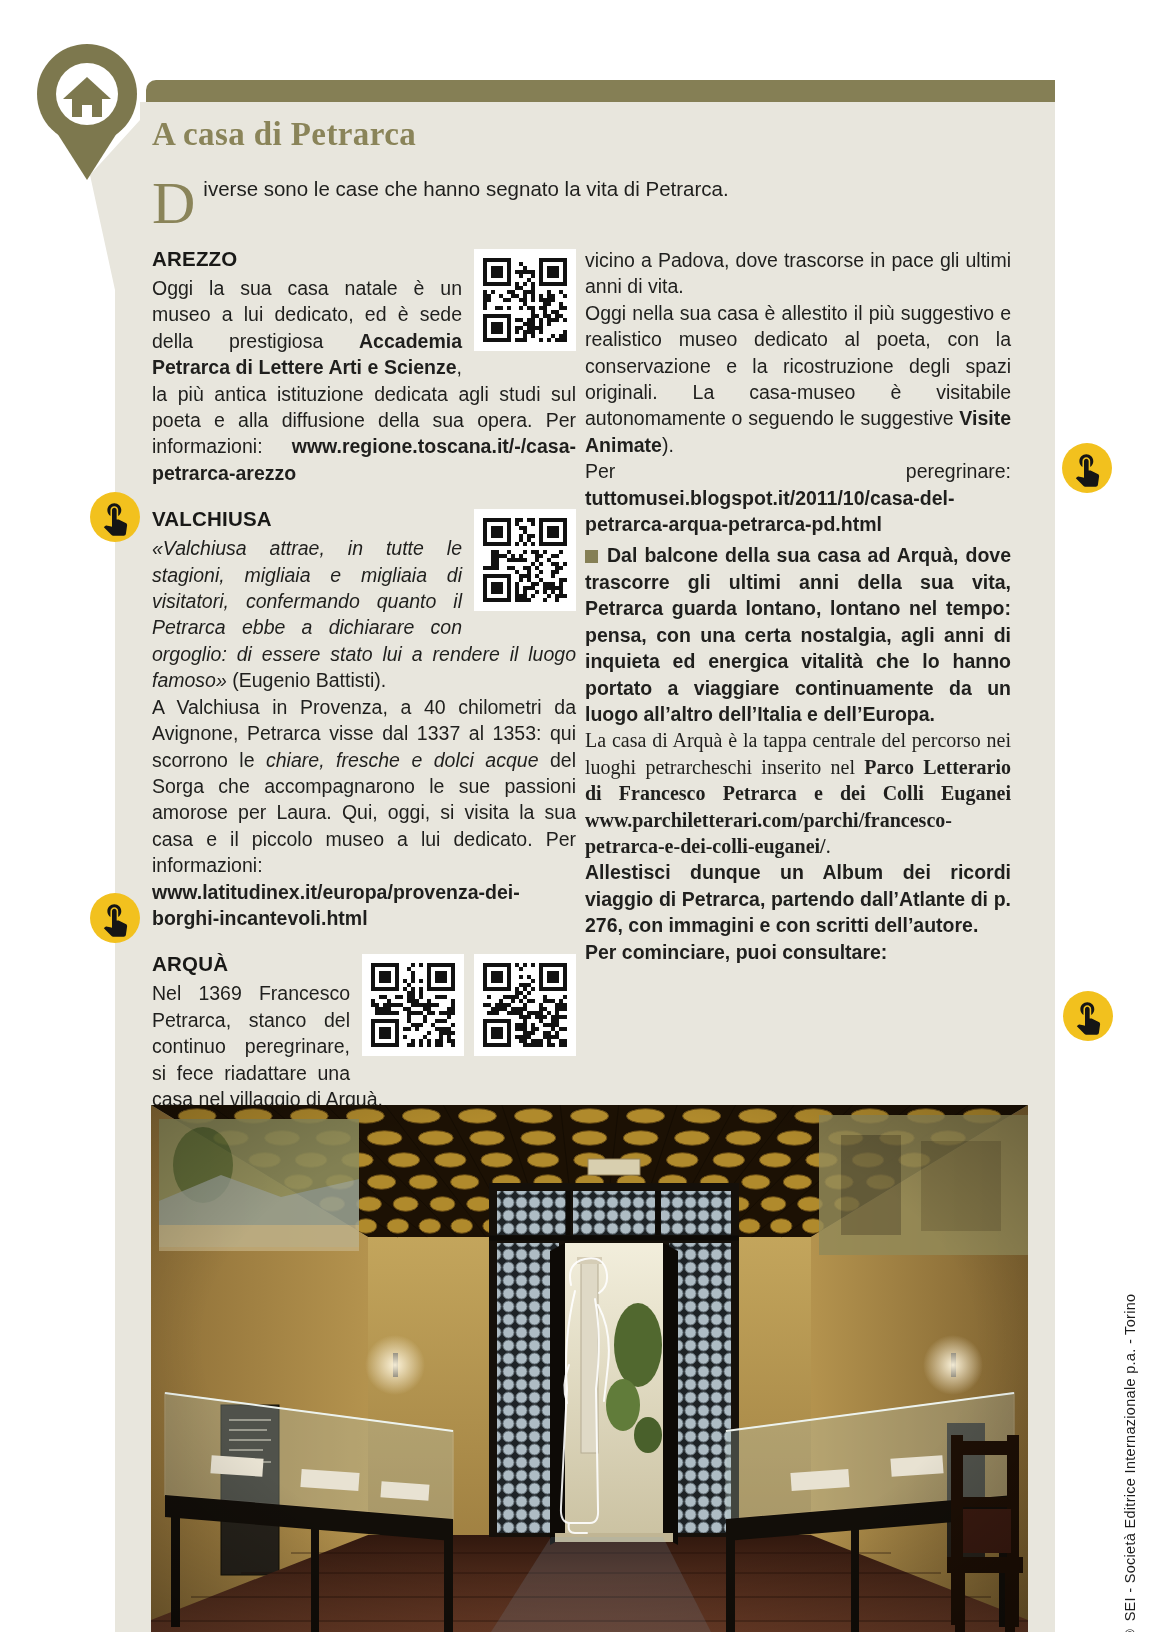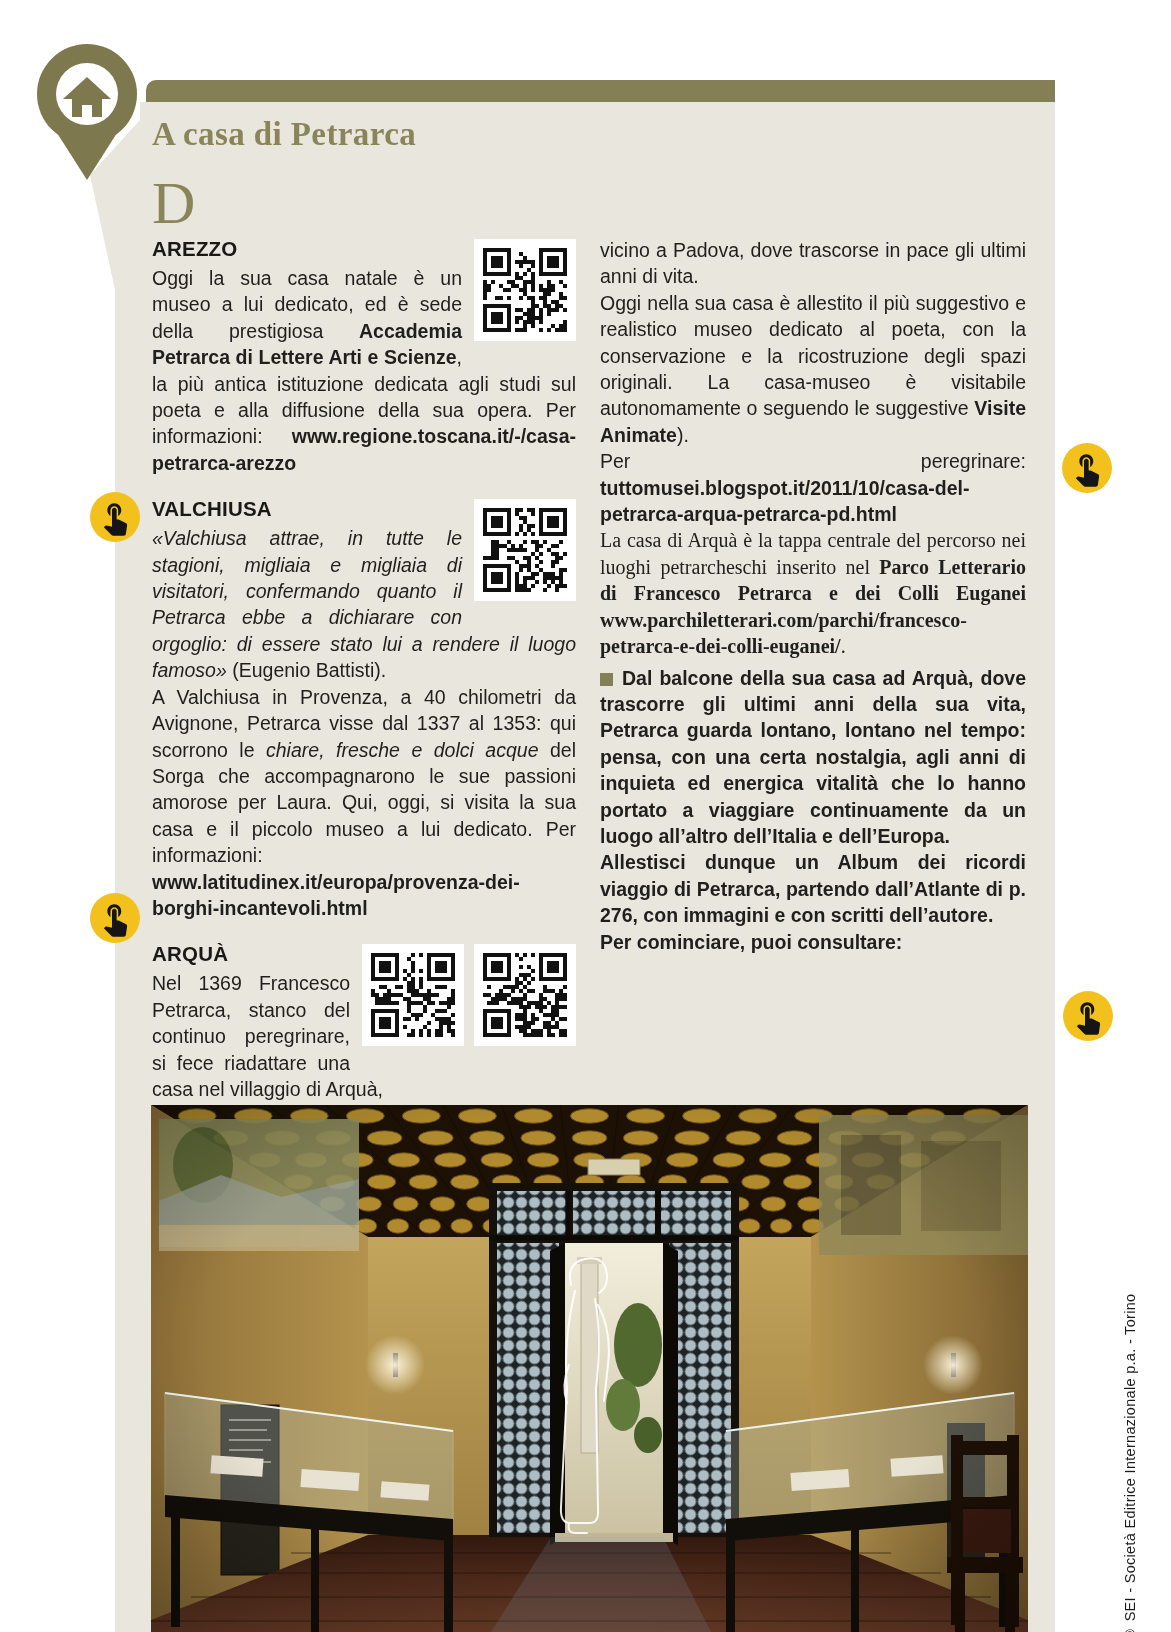--- a/index.html
+++ b/index.html
@@ -10,23 +10,23 @@
           border-radius:10px 0 0 0;}
   
   .panel{position:absolute;left:90px;top:102px;width:965px;height:1530px;background:#E8E6DD;
          clip-path:polygon(50px 0,965px 0,965px 1530px,25px 1530px,25px 188px,0 73px,50px 18px);}
   .pin{position:absolute;left:34px;top:42px;width:106px;height:140px;}
   .title{position:absolute;left:152px;top:116px;margin:0;font-family:"Liberation Serif",serif;
          font-weight:700;font-size:33px;letter-spacing:.4px;color:#8A8459;text-align:right;}
   .intro{position:absolute;left:152px;top:176px;width:740px;font-size:20.5px;line-height:25px;color:#1F1F1D;}
   .dropcap{float:left;font-family:"Liberation Serif",serif;font-size:60px;line-height:50px;
            color:#8A8459;margin:2px 8px 0 0;}
-  .col{position:absolute;top:237px;}
+  .col{position:absolute;top:247px;}
   .col-left{left:152px;width:424px;}
-  .col-right{left:585px;width:426px;margin-left:15px;}
+  .col-right{left:585px;width:426px;}
   .sec + .sec{margin-top:21px;}
   h3.schead{margin:0 0 4px 0;font-size:20.5px;font-weight:700;letter-spacing:.2px;color:#191917;}
   p.body{margin:0;font-size:19.5px;line-height:26.4px;text-align:justify;}
   p.body.serif{font-family:"Liberation Serif",serif;font-size:20px;}
   p.body.bold{font-weight:700;}
   p.body.hasbullet{margin-top:5px;}
   .sqbullet{display:inline-block;width:13px;height:13px;background:#857F55;margin-right:9px;
             vertical-align:baseline;transform:translateY(1px);}
   .b{font-weight:700;}
   .i{font-style:italic;}
@@ -58,21 +58,21 @@
       <circle cx="53" cy="52" r="31" fill="#ffffff"></circle>
       <polygon points="29,57 53,35 77,57" fill="#7D784E"></polygon>
       <rect x="38" y="54" width="30" height="21" fill="#7D784E"></rect>
       <rect x="48" y="63" width="10" height="12" fill="#ffffff"></rect>
     </svg>
   </div>
 
   <h1 class="title">A casa di Petrarca</h1>
 
   <div class="intro">
-    <span class="dropcap">D</span>
+    <span class="dropcap">D</span><span>iverse sono le case che hanno segnato la vita di Petrarca.</span>
   </div>
 
   <div class="col col-left">
 
     <section class="sec">
       <div class="qrwrap">
         <div class="qrbox">
             <svg class="qr-svg" viewBox="0 0 84 84">
               <rect x="0" y="0" width="84" height="84" fill="#fff"></rect>
               <rect x="0" y="0" width="28" height="28" fill="#111"></rect>
@@ -626,22 +626,22 @@
         </div>
     </section>
 
   </div>
 
   <div class="col col-right">
     <div class="paras">
         <p class="body"><span class="">vicino a Padova, dove trascorse in pace gli ultimi anni di vita.</span></p>
         <p class="body"><span class="">Oggi nella sua casa è allestito il più suggestivo e realistico museo dedicato al poeta, con la conservazione e la ricostruzione degli spazi originali. La casa-museo è visitabile autonomamente o seguendo le suggestive </span><span class="b ">Visite Animate</span><span class="">).</span></p>
         <p class="body"><span class="">Per peregrinare: </span><span class="lnk">tuttomusei.blogspot.it/2011/10/casa-del-petrarca-arqua-petrarca-pd.html</span></p>
+        <p class="body bold hasbullet"><span class="sqbullet"></span><span class="">Dal balcone della sua casa ad Arquà, dove trascorre gli ultimi anni della sua vita, Petrarca guarda lontano, lontano nel tempo: pensa, con una certa nostalgia, agli anni di inquieta ed energica vitalità che lo hanno portato a viaggiare continuamente da un luogo all’altro dell’Italia e dell’Europa.</span></p>
         <p class="body serif"><span class="">La casa di Arquà è la tappa centrale del percorso nei luoghi petrarcheschi inserito nel </span><span class="b ">Parco Letterario di Francesco Petrarca e dei Colli Euganei</span><span class=""> </span><span class="lnk">www.parchiletterari.com/parchi/francesco-petrarca-e-dei-colli-euganei/</span><span class="">.</span></p>
-        <p class="body bold hasbullet"><span class="sqbullet"></span><span class="">Dal balcone della sua casa ad Arquà, dove trascorre gli ultimi anni della sua vita, Petrarca guarda lontano, lontano nel tempo: pensa, con una certa nostalgia, agli anni di inquieta ed energica vitalità che lo hanno portato a viaggiare continuamente da un luogo all’altro dell’Italia e dell’Europa.</span></p>
         <p class="body bold"><span class="">Allestisci dunque un Album dei ricordi viaggio di Petrarca, partendo dall’Atlante di p. 276, con immagini e con scritti dell’autore.</span></p>
         <p class="body bold"><span class="">Per cominciare, puoi consultare:</span></p>
       </div>
   </div>
 
   <div class="hand" style="left:90px;top:492px;">
       <svg viewBox="0 0 50 50">
     <circle cx="25" cy="25" r="25" fill="#F2C11E"></circle>
     <g transform="translate(6.5,6.5) scale(1.55)" fill="#151515">
       <path d="M9 11.24V7.5C9 6.12 10.12 5 11.5 5S14 6.12 14 7.5v3.74c1.21-.81 2-2.18 2-3.74C16 5.01 13.99 3 11.5 3S7 5.01 7 7.5c0 1.56.79 2.93 2 3.74zm9.84 4.63l-4.54-2.26c-.17-.07-.35-.11-.54-.11H13v-6c0-.83-.67-1.5-1.5-1.5S10 6.67 10 7.5v10.74c-3.6-.76-3.54-.75-3.67-.75-.31 0-.59.13-.79.33l-.79.8 4.94 4.94c.27.27.65.44 1.06.44h6.79c.75 0 1.33-.55 1.44-1.28l.75-5.27c.01-.07.02-.14.02-.2 0-.62-.38-1.16-.91-1.38z"></path>

